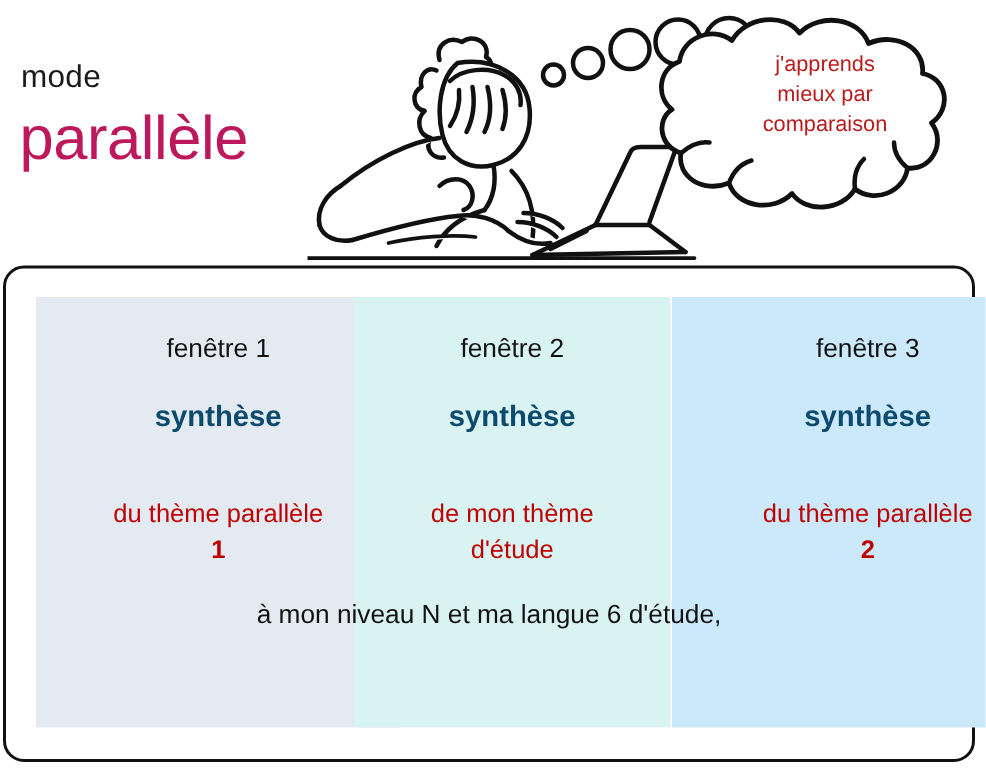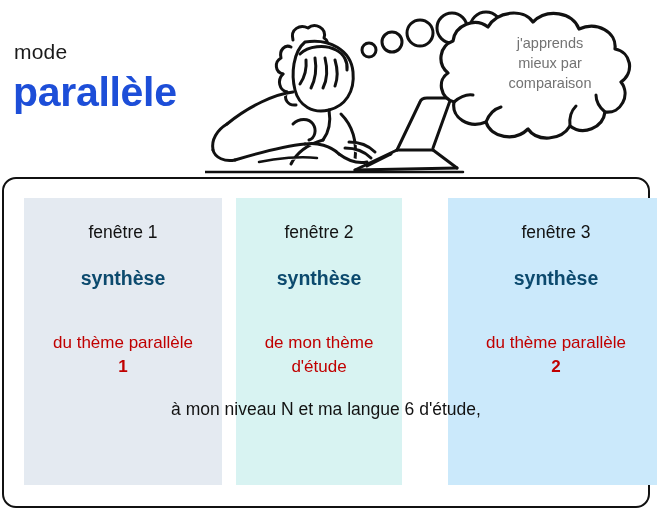--- a/index.html
+++ b/index.html
@@ -28,22 +28,22 @@
     top: 40px;
     font-size: 21px;
     color: #1a1a1a;
     letter-spacing: 0.2px;
   }
   #mode-title {
     position: absolute;
     left: 13px;
     top: 72px;
     font-size: 41px;
-    font-weight: bold;
-    color: #1d4ed8;
+    font-weight: normal;
+    color: #be185d;
     letter-spacing: -0.3px;
     line-height: 1;
   }
 
   
   #illustration {
     position: absolute;
     left: 205px;
     top: 2px;
   }
@@ -52,21 +52,21 @@
     left: 355px;
     top: 0px;
   }
   #bubble-text {
     position: absolute;
     left: 480px;
     top: 33px;
     width: 140px;
     text-align: center;
     font-size: 14.5px;
-    color: #737373;
+    color: #b91c1c;
     line-height: 1.38;
   }
 
   
   #panel {
     position: absolute;
     left: 2px;
     top: 177px;
     width: 648px;
     height: 331px;
@@ -79,20 +79,21 @@
   #columns {
     position: absolute;
     left: 0; top: 0;
     width: 100%;
     height: 100%;
   }
   .column {
     position: absolute;
     top: 19px;
     height: 287px;
+    padding-left: 45px;
   }
   #col-1 { left: 20px;  width: 198px; }
   #col-2 { left: 232px; width: 166px; }
   #col-3 { left: 444px; width: 216px; }
 
   .col-window-label {
     position: absolute;
     top: 24px;
     left: 0; right: 0;
     text-align: center;

